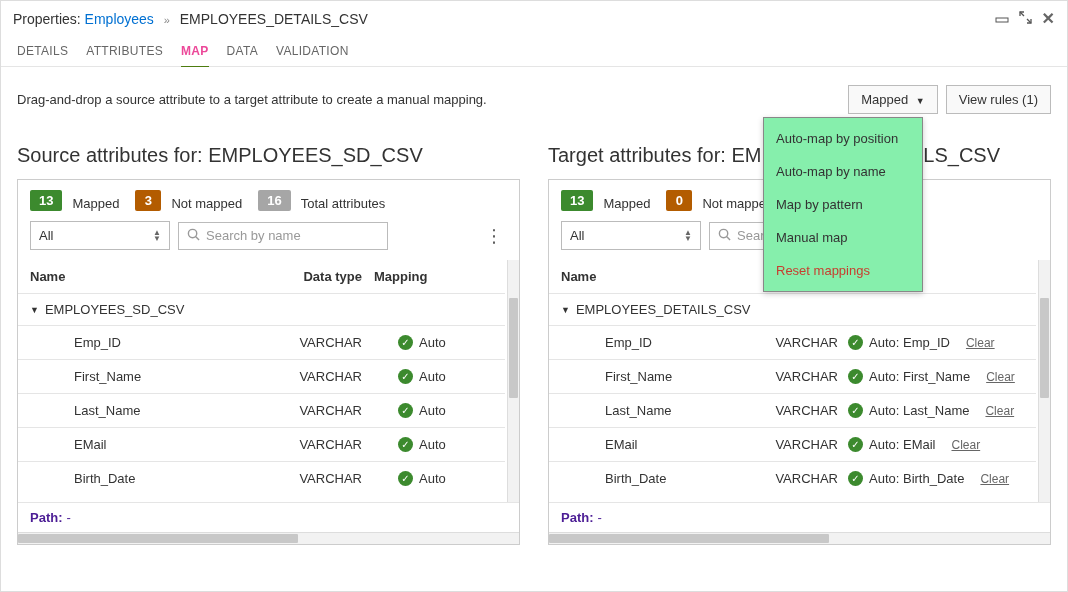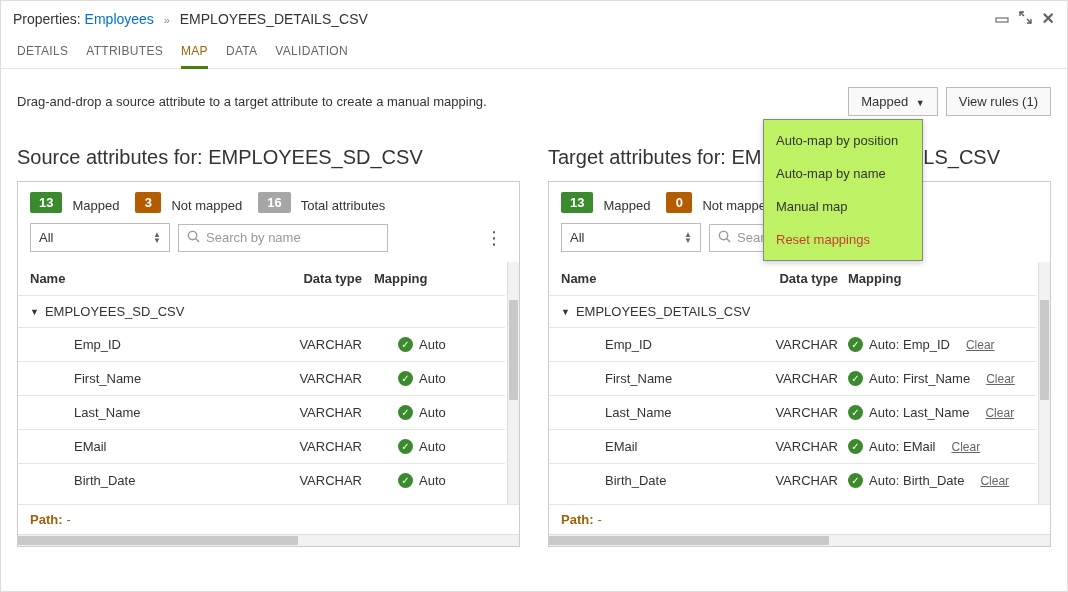--- a/index.html
+++ b/index.html
@@ -33,23 +33,23 @@
   .tabs {
     display: flex;
     gap: 18px;
     padding: 6px 16px 0 16px;
     border-bottom: 1px solid #e5e5e5;
     font-size: 12px;
     color: #666;
   }
   .tab { padding: 6px 0 8px 0; cursor: pointer; letter-spacing: 0.3px; }
   .tab.active {
-    color: #a16207;
-    font-weight: 400;
-    border-bottom: 3px solid #4d7c0f;
+    color: #ec4899;
+    font-weight: 700;
+    border-bottom: 1px solid #4d7c0f;
     margin-bottom: -1px;
   }
   .content {
     padding: 18px 16px 16px 16px;
   }
   .instruction {
     display: flex;
     justify-content: space-between;
     align-items: center;
     margin-bottom: 30px;
@@ -213,31 +213,31 @@
     top: 1px; bottom: 1px;
     left: 0;
     width: 280px;
     background: #c8c8c8;
     border-radius: 1px;
   }
   .path-row {
     border-top: 1px solid #e5e5e5;
     padding: 7px 12px;
     font-weight: 600;
-    color: #a16207;
+    color: #4c1d95;
     display: flex;
     text-align: center;
   }
   .path-row .val { font-weight: normal; margin-left: 4px; }
   .dropdown-menu {
     position: absolute;
     top: 32px;
     right: 128px;
     width: 160px;
-    background: #bef264;
+    background: #86efac;
     border: 1px solid #888;
     box-shadow: 0 2px 6px rgba(0,0,0,0.2);
     z-index: 10;
     padding: 4px 0;
   }
   .dropdown-menu .item {
     padding: 9px 12px;
     font-size: 13px;
     color: #333;
     cursor: pointer;
@@ -286,20 +286,21 @@
     <div class="instruction-text">Drag-and-drop a source attribute to a target attribute to create a manual mapping.</div>
     <div class="btn-row">
       <button class="btn">
         <span>Mapped</span>
         <span class="dropdown-arrow">▼</span>
       </button>
       <button class="btn">View rules (1)</button>
       <div class="dropdown-menu">
         <div class="item">Auto-map by position</div>
         <div class="item">Auto-map by name</div>
+        <div class="item">Map by pattern</div>
         <div class="item">Manual map</div>
         <div class="item danger">Reset mappings</div>
       </div>
     </div>
   </div>
 
   <div class="panels">
 
     <div class="panel">
       <div class="panel-title">Source attributes for: EMPLOYEES_SD_CSV</div>

